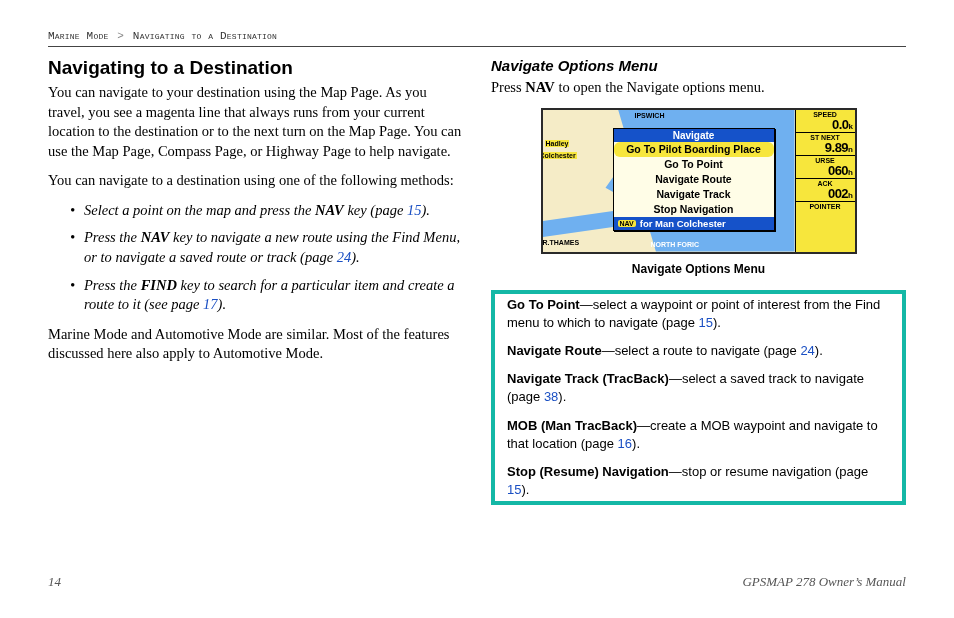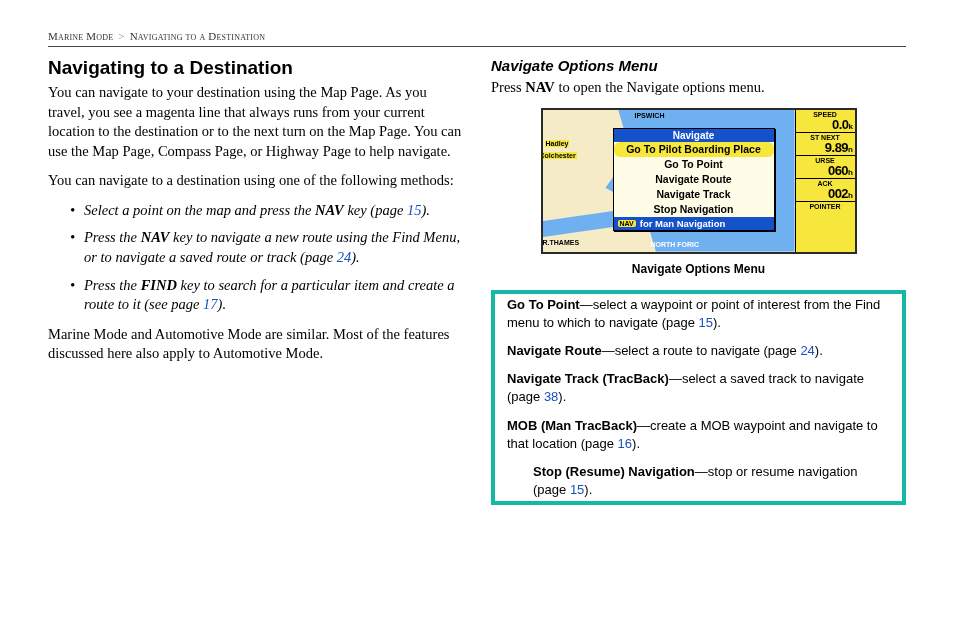--- a/index.html
+++ b/index.html
@@ -1,35 +1,35 @@
 <!DOCTYPE html>
 <html><head>
 <meta charset="utf-8">
 <style>
   * { box-sizing: border-box; margin: 0; padding: 0; }
   html, body { width: 954px; height: 618px; background: #fff; font-family: "Times New Roman", Times, serif; color: #000; }
   .page { position: relative; width: 954px; height: 618px; padding: 30px 48px 0 48px; }
-  .crumb { font-size: 11px; letter-spacing: 0.2px; font-family: Liberation Serif, serif; font-variant: small-caps; color: #333; }
+  .crumb { font-size: 11px; letter-spacing: 0.2px; font-family: Liberation Mono, monospace; font-variant: small-caps; color: #333; }
   .crumb .sep { color: #888; margin: 0 2px; }
   hr.top { border: none; border-top: 1px solid #444; margin: 4px 0 10px 0; }
   .cols { display: flex; gap: 28px; }
   .col { flex: 1 1 0; min-width: 0; }
   h1 { font-family: Arial, Helvetica, sans-serif; font-weight: bold; font-size: 19px; margin-bottom: 4px; }
   h2 { font-family: Arial, Helvetica, sans-serif; font-weight: bold; font-style: italic; font-size: 15px; margin-bottom: 4px; }
   p.body { font-size: 14.5px; line-height: 1.35; margin-bottom: 10px; }
   ul.bul { list-style: none; padding: 0 0 0 22px; margin-bottom: 10px; font-style: italic; }
   ul.bul li { position: relative; font-size: 14.5px; line-height: 1.35; margin-bottom: 8px; padding-left: 14px; }
   ul.bul li::before { content: "•"; position: absolute; left: 0; top: 0; }
   .b { font-weight: bold; }
   .link { color: #1a4fc3; }
   .screenshot-wrap { text-align: center; margin: 8px 0 4px 0; }
   .caption { font-family: Arial, Helvetica, sans-serif; font-weight: bold; font-size: 12px; text-align: center; margin-bottom: 14px; }
   .infobox { border: 4px solid #14b8a6; padding: 2px 12px; font-family: Arial, Helvetica, sans-serif; font-size: 13px; line-height: 1.4; }
   .infobox p { margin-bottom: 10px; }
-  .infobox p:last-child { margin-bottom: 0; margin-left: 26px; }
+  .infobox p:last-child { margin-bottom: 0; }
   .footer { position: absolute; left: 48px; right: 48px; bottom: 28px; display: flex; justify-content: space-between; font-style: italic; font-size: 13px; color: #555; font-family: "Times New Roman", serif; }
 
   
   .dev { display: inline-block; width: 316px; height: 146px; border: 2px solid #2a2a2a; position: relative; font-family: Arial, Helvetica, sans-serif; }
   .dev .map { position: absolute; inset: 0; right: 60px; background: #f5ecc7; overflow: hidden; }
   .dev .map .water { position: absolute; inset: 0; clip-path: polygon(30% 0, 100% 0, 100% 100%, 45% 100%, 40% 70%, 25% 55%, 35% 30%); background: #6fb0f0; }
   .dev .map .river { position: absolute; left: 0; bottom: 20px; width: 70px; height: 16px; background: #6fb0f0; transform: skewY(-8deg); }
   .dev .map .lbl { position: absolute; font-size: 7px; color: #000; font-weight: bold; white-space: nowrap; }
   .dev .map .lbl.yellow { background: #f7e63c; padding: 0 1px; }
   .dev .side { position: absolute; top: 0; right: 0; bottom: 0; width: 60px; background: #f7e63c; border-left: 1px solid #000; font-size: 8px; font-weight: bold; }
@@ -115,30 +115,34 @@
           </div>
           <div class="menu">
             <div class="titlebar">Navigate</div>
             <div class="item sel">Go To Pilot Boarding Place</div>
             <div class="item">Go To Point</div>
             <div class="item">Navigate Route</div>
             <div class="item">Navigate Track</div>
             <div class="item">Stop Navigation</div>
             <div class="mob">
               <span class="badge">NAV</span>
-              <span>for Man Navigation</span>
+              <span>for Man Colchester</span>
             </div>
           </div>
         </div>
       </div>
       <div class="caption">Navigate Options Menu</div>
 
       <div class="infobox">
         <p><span class="b">Go To Point</span><span>—select a waypoint or point of interest from the Find menu to which to navigate (page </span><span class="link">15</span><span>).</span></p>
         <p><span class="b">Navigate Route</span><span>—select a route to navigate (page </span><span class="link">24</span><span>).</span></p>
         <p><span class="b">Navigate Track (TracBack)</span><span>—select a saved track to navigate (page </span><span class="link">38</span><span>).</span></p>
         <p><span class="b">MOB (Man TracBack)</span><span>—create a MOB waypoint and navigate to that location (page </span><span class="link">16</span><span>).</span></p>
         <p><span class="b">Stop (Resume) Navigation</span><span>—stop or resume navigation (page </span><span class="link">15</span><span>).</span></p>
       </div>
     </div>
   </div>
 
+  <div class="footer">
+    <span>14</span>
+    <span>GPSMAP 278 Owner’s Manual</span>
+  </div>
 </div>
 
 </body></html>

